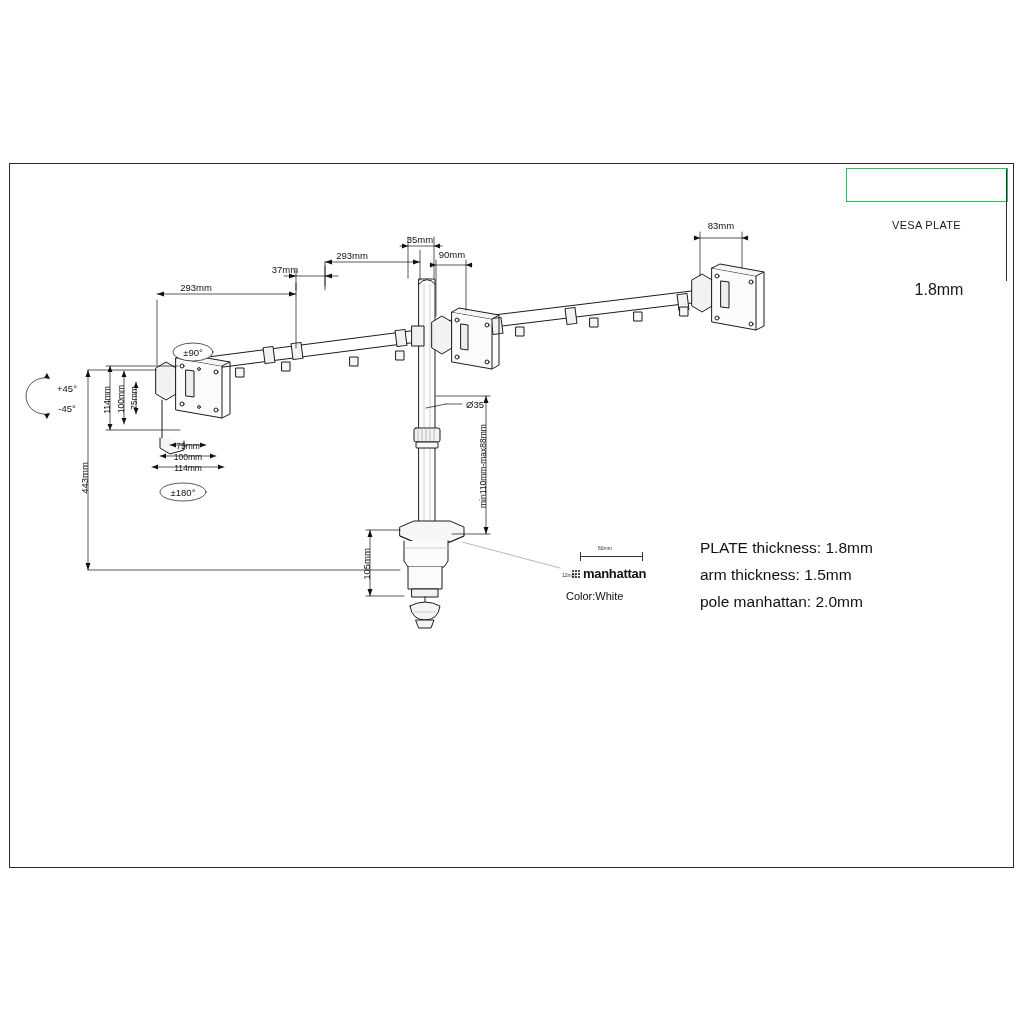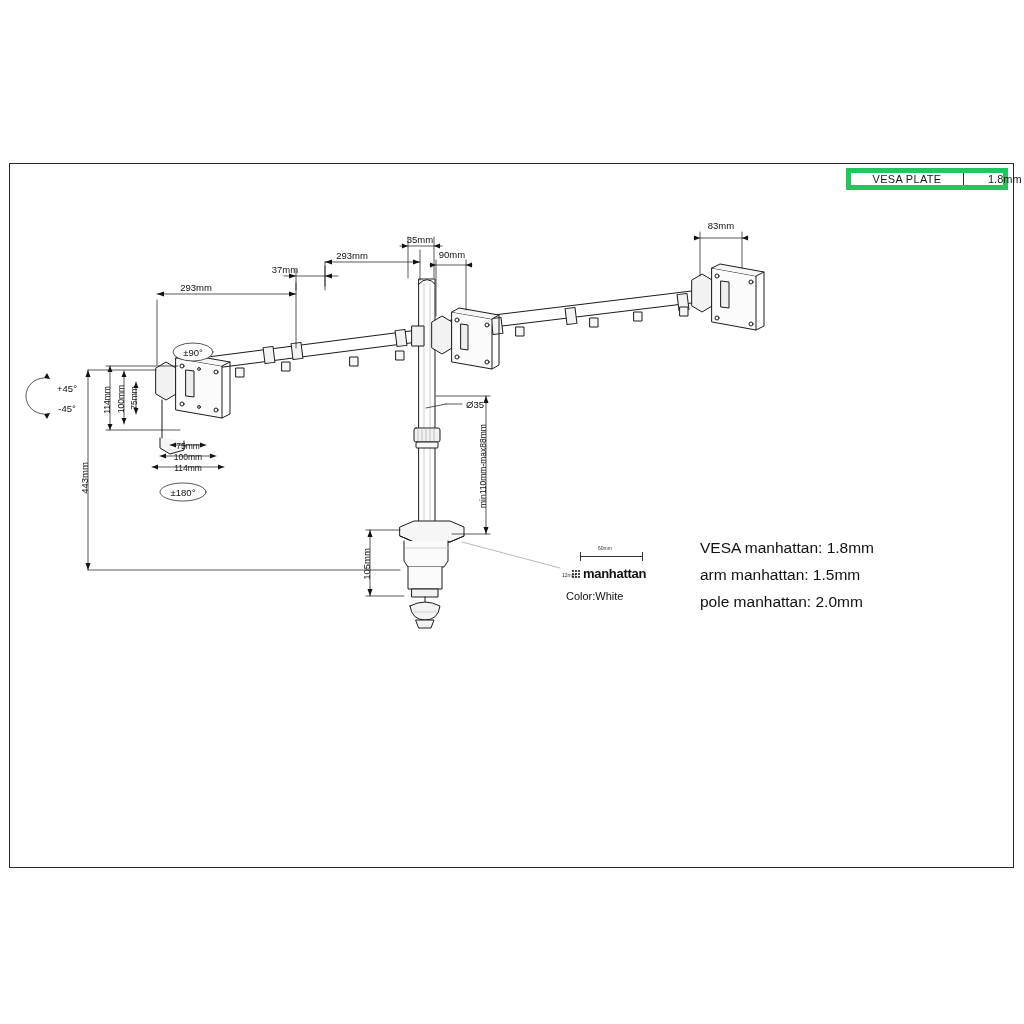--- a/index.html
+++ b/index.html
@@ -26,41 +26,42 @@
     width: 1005px;
     height: 705px;
     border: 1px solid #2a2a2a;
     box-sizing: border-box;
   }
   .titleblock {
     position: absolute;
     left: 846px;
     top: 168px;
     width: 162px;
-    height: 22px;
-    border: 5px solid #22c55e;
+    height: 34px;
+    border: 1px solid #22c55e;
     box-sizing: border-box;
     display: flex;
     align-items: stretch;
+    flex-direction: column;
   }
   .titleblock .cellA {
     flex: 0 0 112px;
     border-right: 1px solid #2a2a2a;
     display: flex;
     align-items: center;
     justify-content: center;
     font-size: 11px;
     letter-spacing: .3px;
   }
   .titleblock .cellB {
     flex: 1;
     display: flex;
     align-items: center;
     justify-content: center;
-    font-size: 11px;
+    font-size: 16px;
     margin-left: 24px;
   }
   .notes {
     position: absolute;
     left: 700px;
     top: 534px;
     font-size: 15.5px;
     line-height: 27px;
     color: #111;
   }
@@ -401,18 +402,18 @@
           <i></i>
           <i></i>
           <i></i>
       </span>
       <span class="word">manhattan</span>
     </div>
     <div class="color">Color:White</div>
   </div>
 
   <div class="notes">
-    <div>VESA manhattan: 1.8mm</div>
-    <div>arm manhattan: 1.5mm</div>
+    <div>PLATE thickness: 1.8mm</div>
+    <div>arm thickness: 1.5mm</div>
     <div>pole manhattan: 2.0mm</div>
   </div>
 
 </div>
 
 </body></html>

